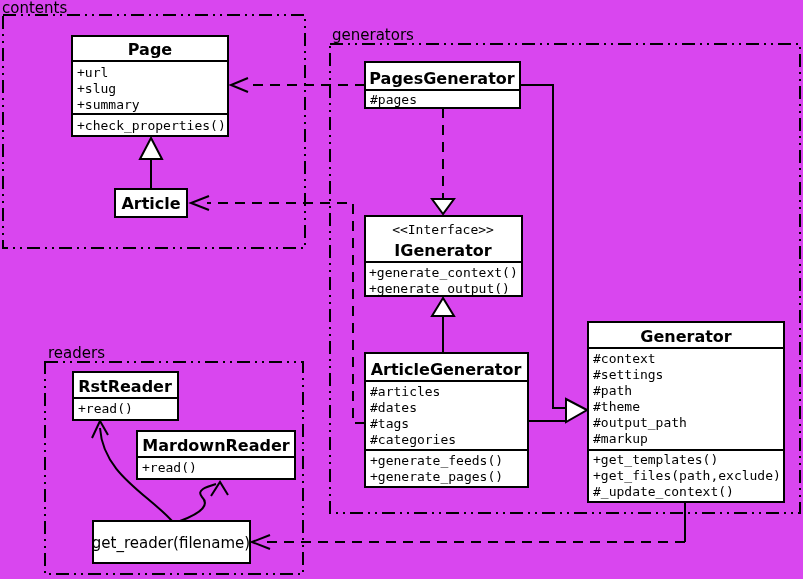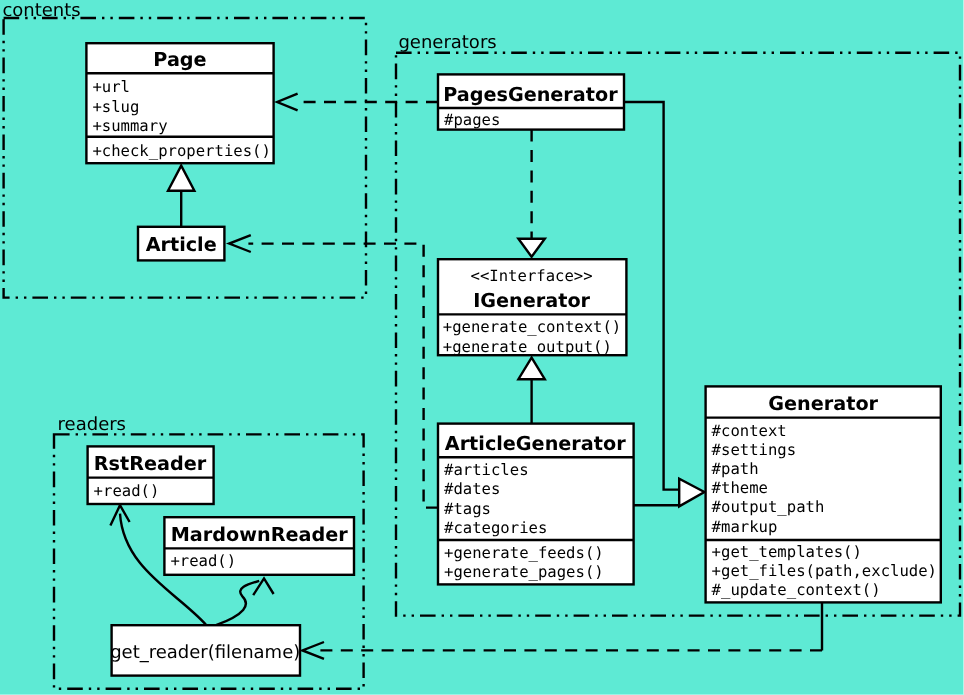--- a/index.html
+++ b/index.html
@@ -1,16 +1,16 @@
 <!DOCTYPE html>
 <html><head>
 <meta charset="utf-8">
 <style>
   html,body{margin:0;padding:0;background:#ffffff;}
-  .stage{width:803px;height:579px;position:relative;background:#5eead4;}
+  .stage{width:803px;height:579px;position:relative;background:#d946ef;}
   svg text{fill:#000;}
   .frame{fill:none;stroke:#000;stroke-width:2;stroke-dasharray:13 5 2 5 2 5;}
   .box{fill:#fff;stroke:#000;stroke-width:2;}
   .sep{stroke:#000;stroke-width:2;}
   .solid{fill:none;stroke:#000;stroke-width:2;}
   .dashed{fill:none;stroke:#000;stroke-width:2;stroke-dasharray:10 7;}
   .tri{fill:#fff;stroke:#000;stroke-width:2;stroke-linejoin:miter;}
   .openarrow{fill:none;stroke:#000;stroke-width:2;}
   .title{font:bold 16px "DejaVu Sans",sans-serif;text-anchor:middle;}
   .mono{font:13px "DejaVu Sans Mono",monospace;}

